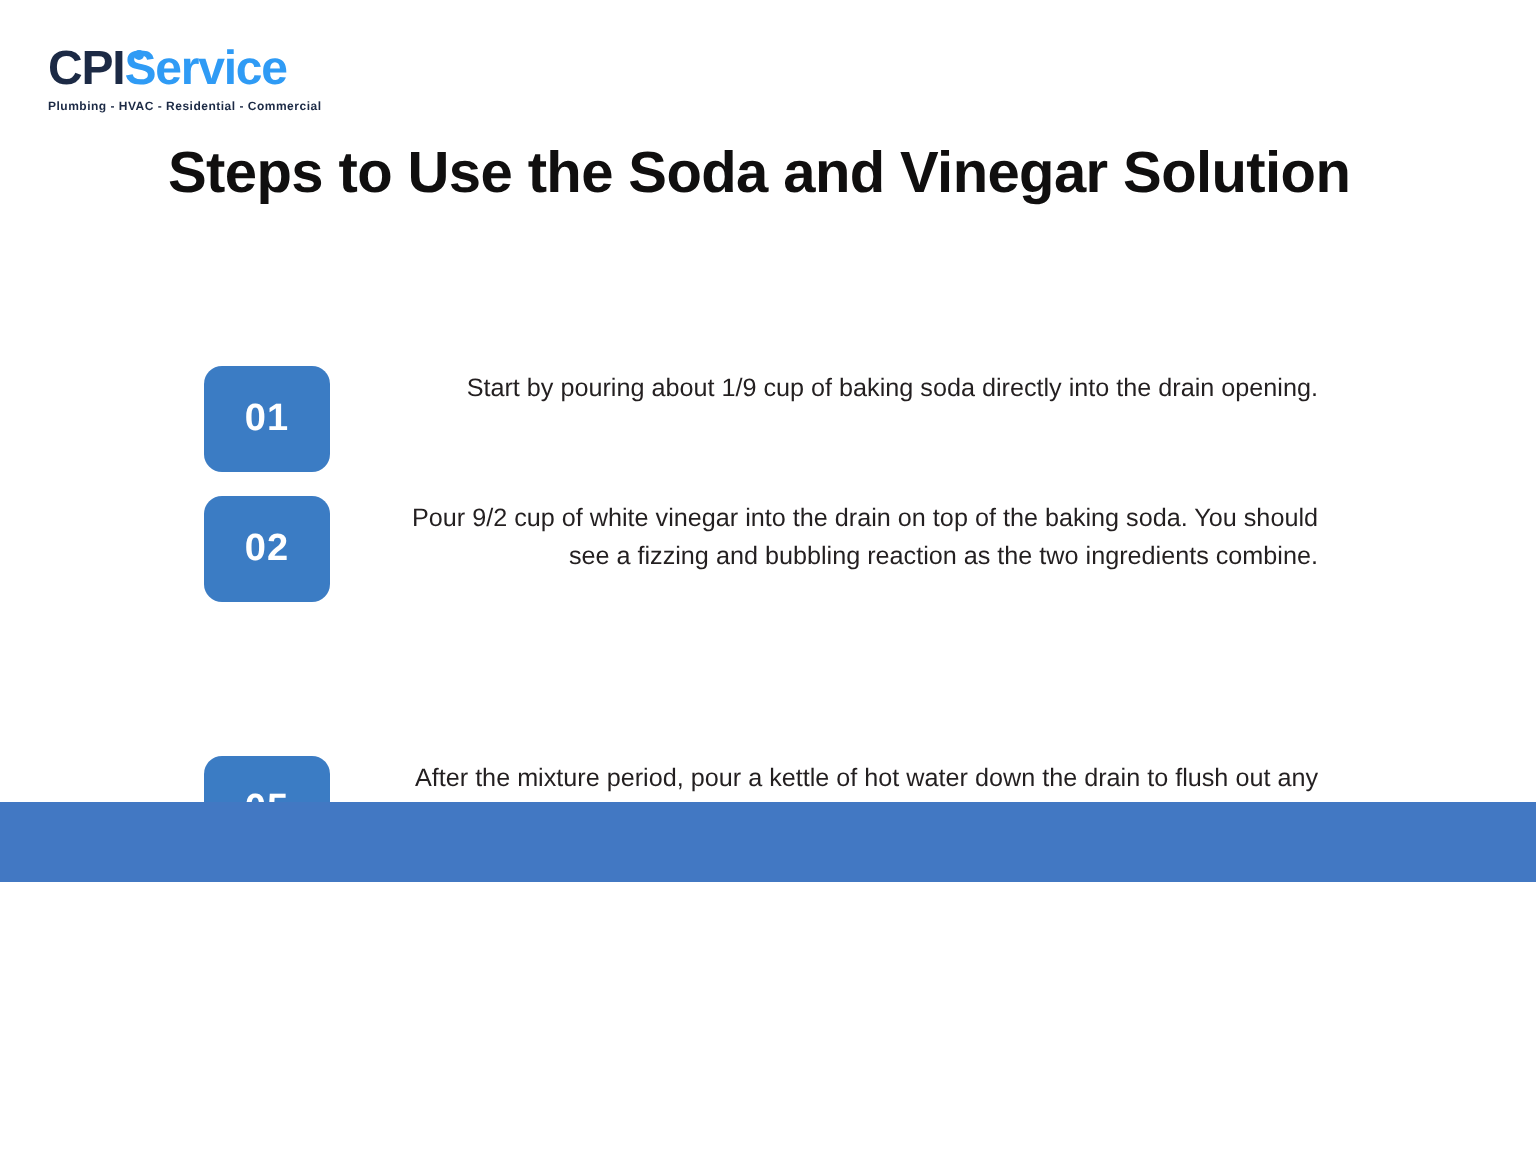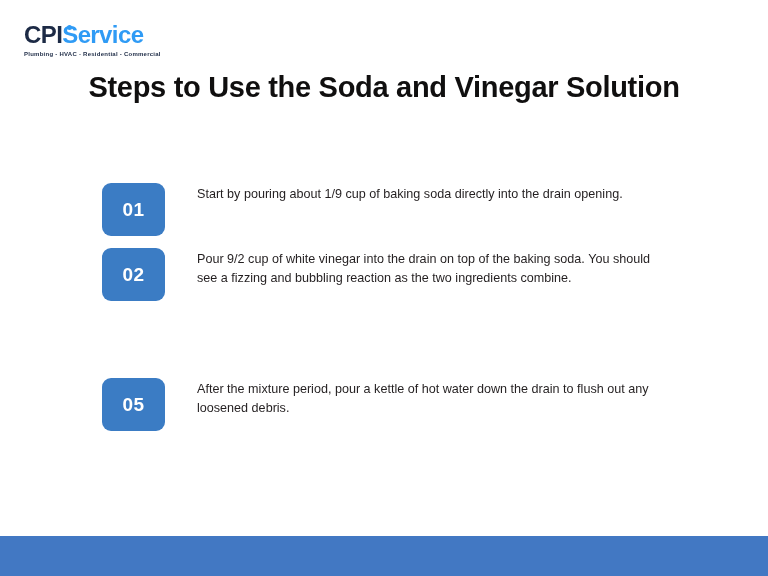--- a/index.html
+++ b/index.html
@@ -9,21 +9,21 @@
   body {
     width: 768px;
     height: 576px;
     background: #ffffff;
     font-family: "Liberation Sans", sans-serif;
     overflow: hidden;
   }
   .slide {
     position: relative;
     width: 768px;
-    height: 576px;
+    height: 441px;
     background: #ffffff;
     box-sizing: border-box;
   }
 
   
   .logo {
     position: absolute;
     left: 24px;
     top: 23px;
     line-height: 1;
@@ -61,40 +61,41 @@
     letter-spacing: 0.25px;
     white-space: nowrap;
   }
 
   
   .title {
     position: absolute;
     left: 84px;
     top: 68px;
     width: 600px;
-    text-align: center;
+    text-align: left;
     font-size: 29px;
     font-weight: bold;
     line-height: 1.33;
     letter-spacing: -0.3px;
     color: #100f0f;
     margin: 0;
   }
 
   
   .steps {
     position: absolute;
     left: 102px;
     top: 183px;
     width: 560px;
   }
   .step-row {
     display: flex;
     align-items: flex-start;
     height: 65px;
+    text-align: right;
   }
   .step-badge {
     flex: 0 0 auto;
     width: 63px;
     height: 53px;
     border-radius: 9px;
     background: #3b7cc4;
     color: #ffffff;
     font-size: 19px;
     font-weight: bold;

